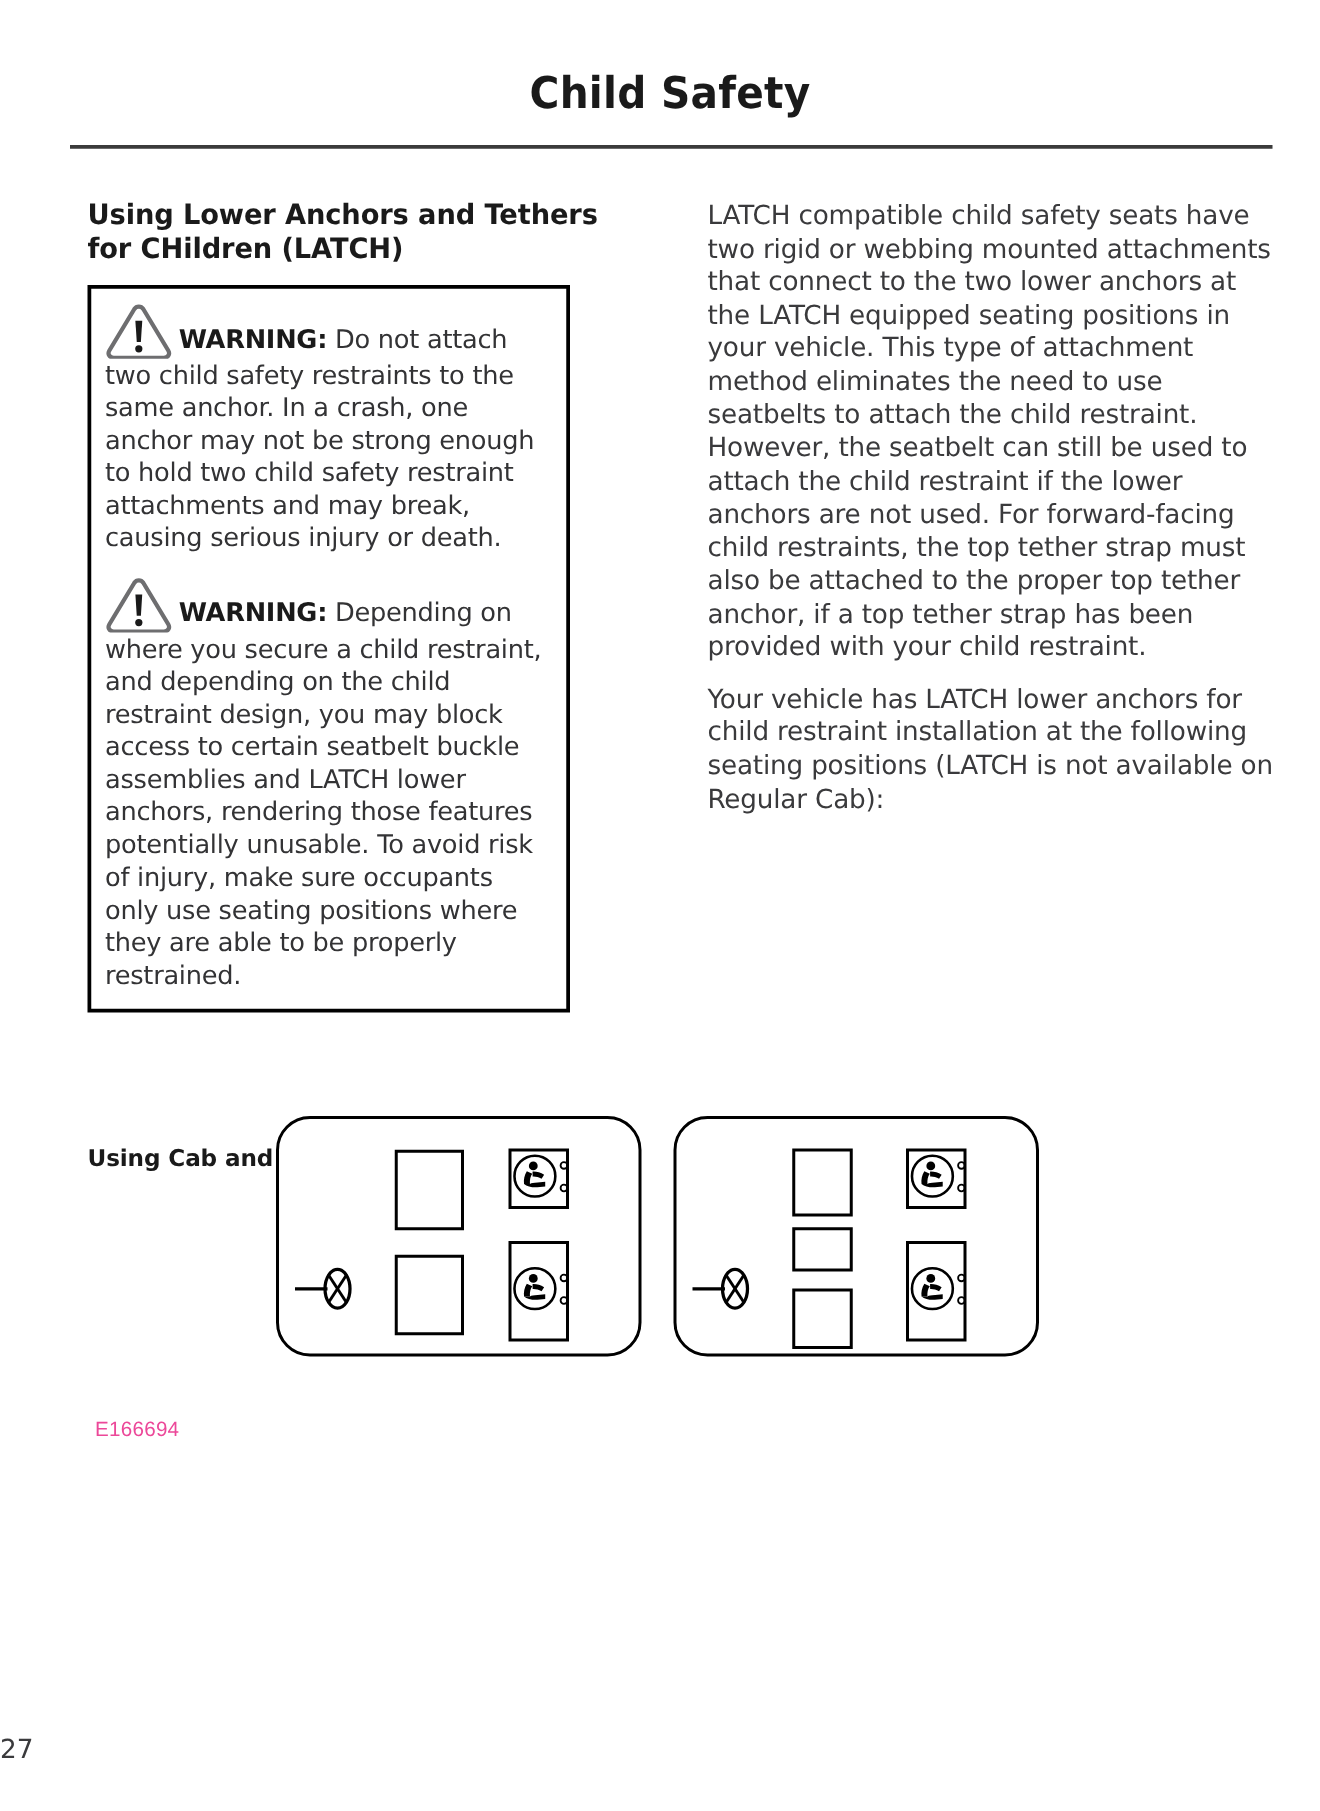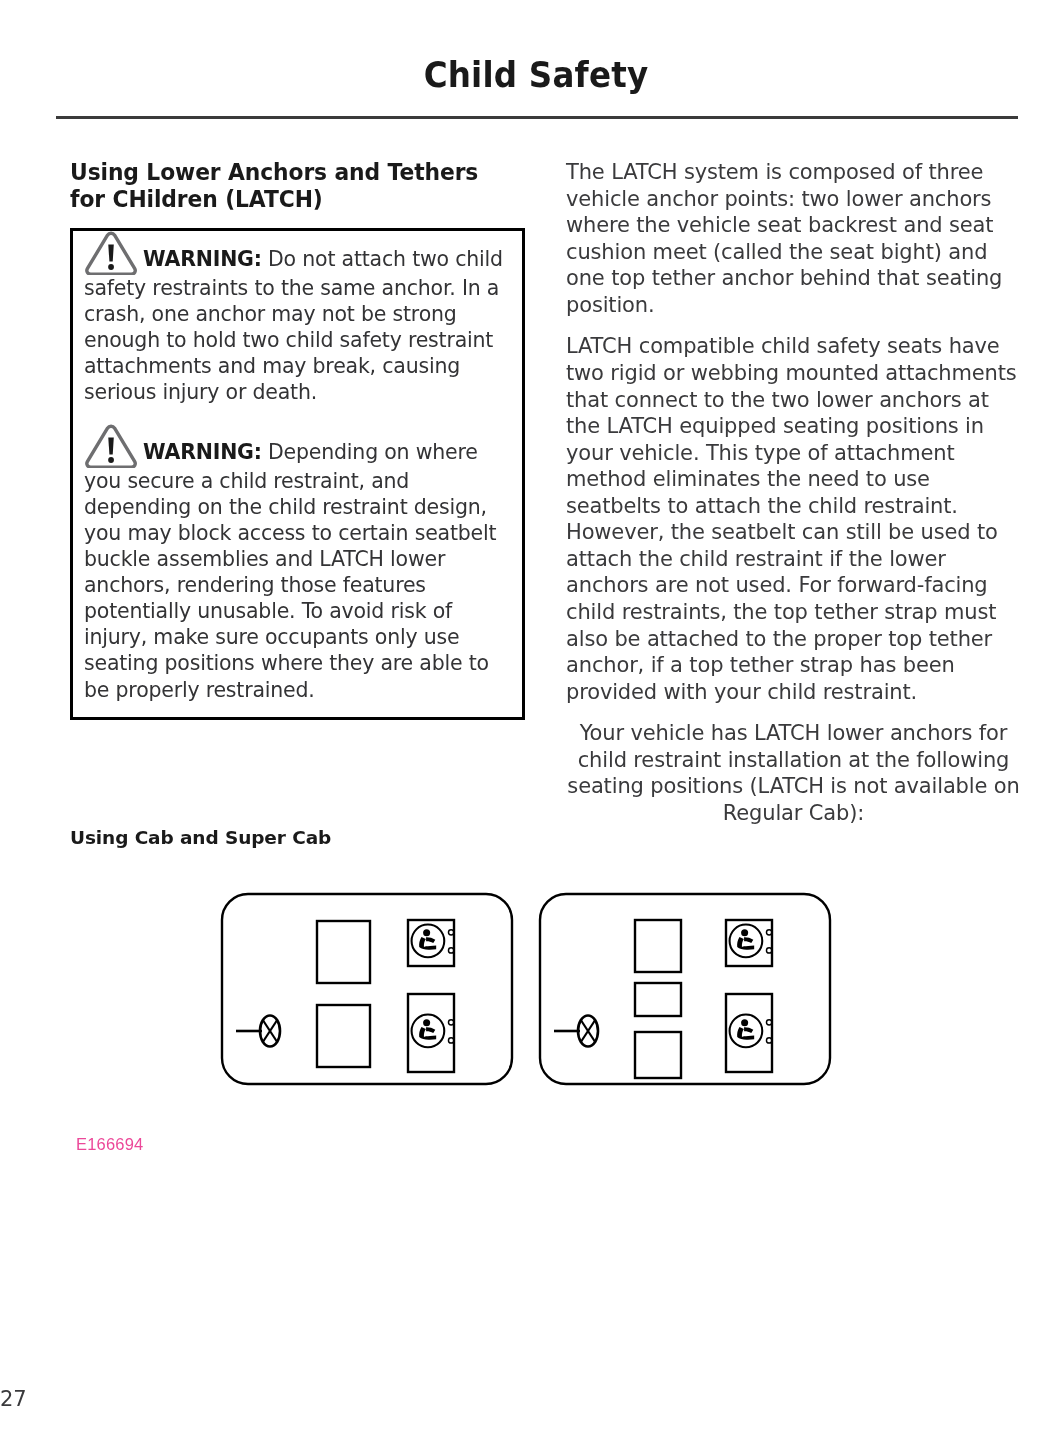--- a/index.html
+++ b/index.html
@@ -79,28 +79,28 @@
     margin: 0;
   }
 
   .body-text {
     font-size: 21px;
     line-height: 1.265;
     color: #3a3a3c;
     margin: 0 0 15px 0;
     letter-spacing: -0.15px;
   }
-  .body-text:last-child { margin-bottom: 6px; text-align: center; }
+  .body-text:last-child { margin-bottom: 6px; }
 
   
   .warning-box {
     border: 3px solid #000000;
-    padding: 0 11px 14px 11px;
+    padding: 12px 11px 14px 11px;
     box-sizing: border-box;
-    width: 455px;
+    width: 386px;
   }
   .warning-para {
     font-size: 20.5px;
     line-height: 1.27;
     color: #333335;
     margin: 0;
     letter-spacing: -0.2px;
   }
   .warning-para + .warning-para { margin-top: 19px; }
   .warning-word {
@@ -183,21 +183,20 @@
         </span><span class="warning-word">WARNING:</span><span> Depending on where you secure a child restraint, and depending on the child restraint design, you may block access to certain seatbelt buckle assemblies and LATCH lower anchors, rendering those features potentially unusable. To avoid risk of injury, make sure occupants only use seating positions where they are able to be properly restrained.</span>
       </p>
 
     </div>
 
     <h3 class="sub-heading" style="margin-top:107px;">Using Cab and Super Cab</h3>
 
   </div>
 
   <div class="col col-right">
-    <p class="body-text">The LATCH system is composed of three vehicle anchor points: two lower anchors where the vehicle seat backrest and seat cushion meet (called the seat bight) and one top tether anchor behind that seating position.</p>
     <p class="body-text">LATCH compatible child safety seats have two rigid or webbing mounted attachments that connect to the two lower anchors at the LATCH equipped seating positions in your vehicle. This type of attachment method eliminates the need to use seatbelts to attach the child restraint. However, the seatbelt can still be used to attach the child restraint if the lower anchors are not used. For forward-facing child restraints, the top tether strap must also be attached to the proper top tether anchor, if a top tether strap has been provided with your child restraint.</p>
     <p class="body-text">Your vehicle has LATCH lower anchors for child restraint installation at the following seating positions (LATCH is not available on Regular Cab):</p>
   </div>
 
   <div class="figure">
     <svg class="figure-graphic" width="620" height="210" viewBox="0 0 620 210">
       <defs>
 
         <g id="latchIcon">
           <circle cx="22" cy="22" r="19" fill="none" stroke="#000" stroke-width="2.4"></circle>

